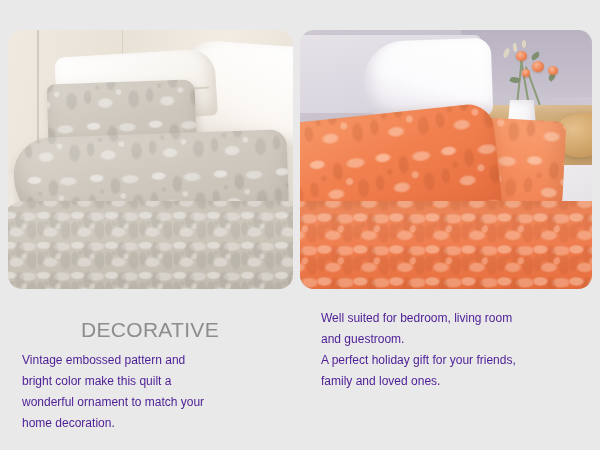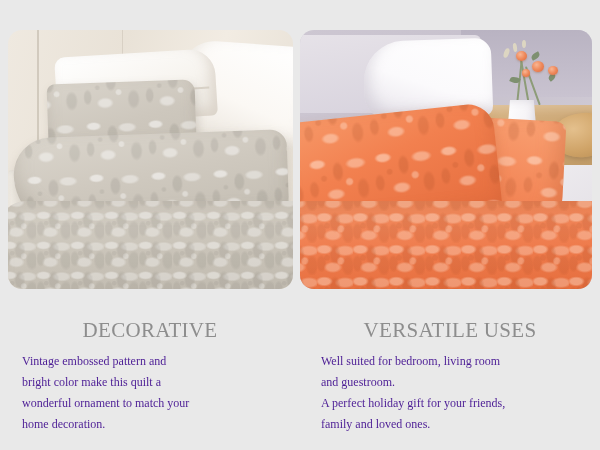--- a/index.html
+++ b/index.html
@@ -239,21 +239,21 @@
   .r-emboss.fine { background-size: 36px 32px,36px 32px,36px 32px,36px 32px,36px 32px,36px 32px,36px 32px,36px 32px; opacity:.8; }
 
   
   .text-row {
     position: absolute;
     left: 0;
     top: 300px;
     width: 600px;
     height: 150px;
   }
-  .col { position: absolute; top: 0; height: 150px; font-family: Liberation Serif, serif; }
+  .col { position: absolute; top: 0; height: 150px; }
   .col.left  { left: 0;   width: 300px; }
   .col.right { left: 300px; width: 300px; }
 
   .headline {
     margin: 0;
     font-size: 21px;
     font-weight: 400;
     color: #8d8d8d;
     text-align: center;
     letter-spacing: .3px;
@@ -343,21 +343,20 @@
 
     <div class="col left">
       <h2 class="headline">DECORATIVE</h2>
       <p class="body">Vintage embossed pattern and
 bright color make this quilt a
 wonderful ornament to match your
 home decoration.</p>
     </div>
 
     <div class="col right">
-      <h2 class="headline">VERSATILE USES</h2>
       <p class="body">Well suited for bedroom, living room
 and guestroom.
 A perfect holiday gift for your friends,
 family and loved ones.</p>
     </div>
   </div>
 
 </div>
 
 </body></html>

